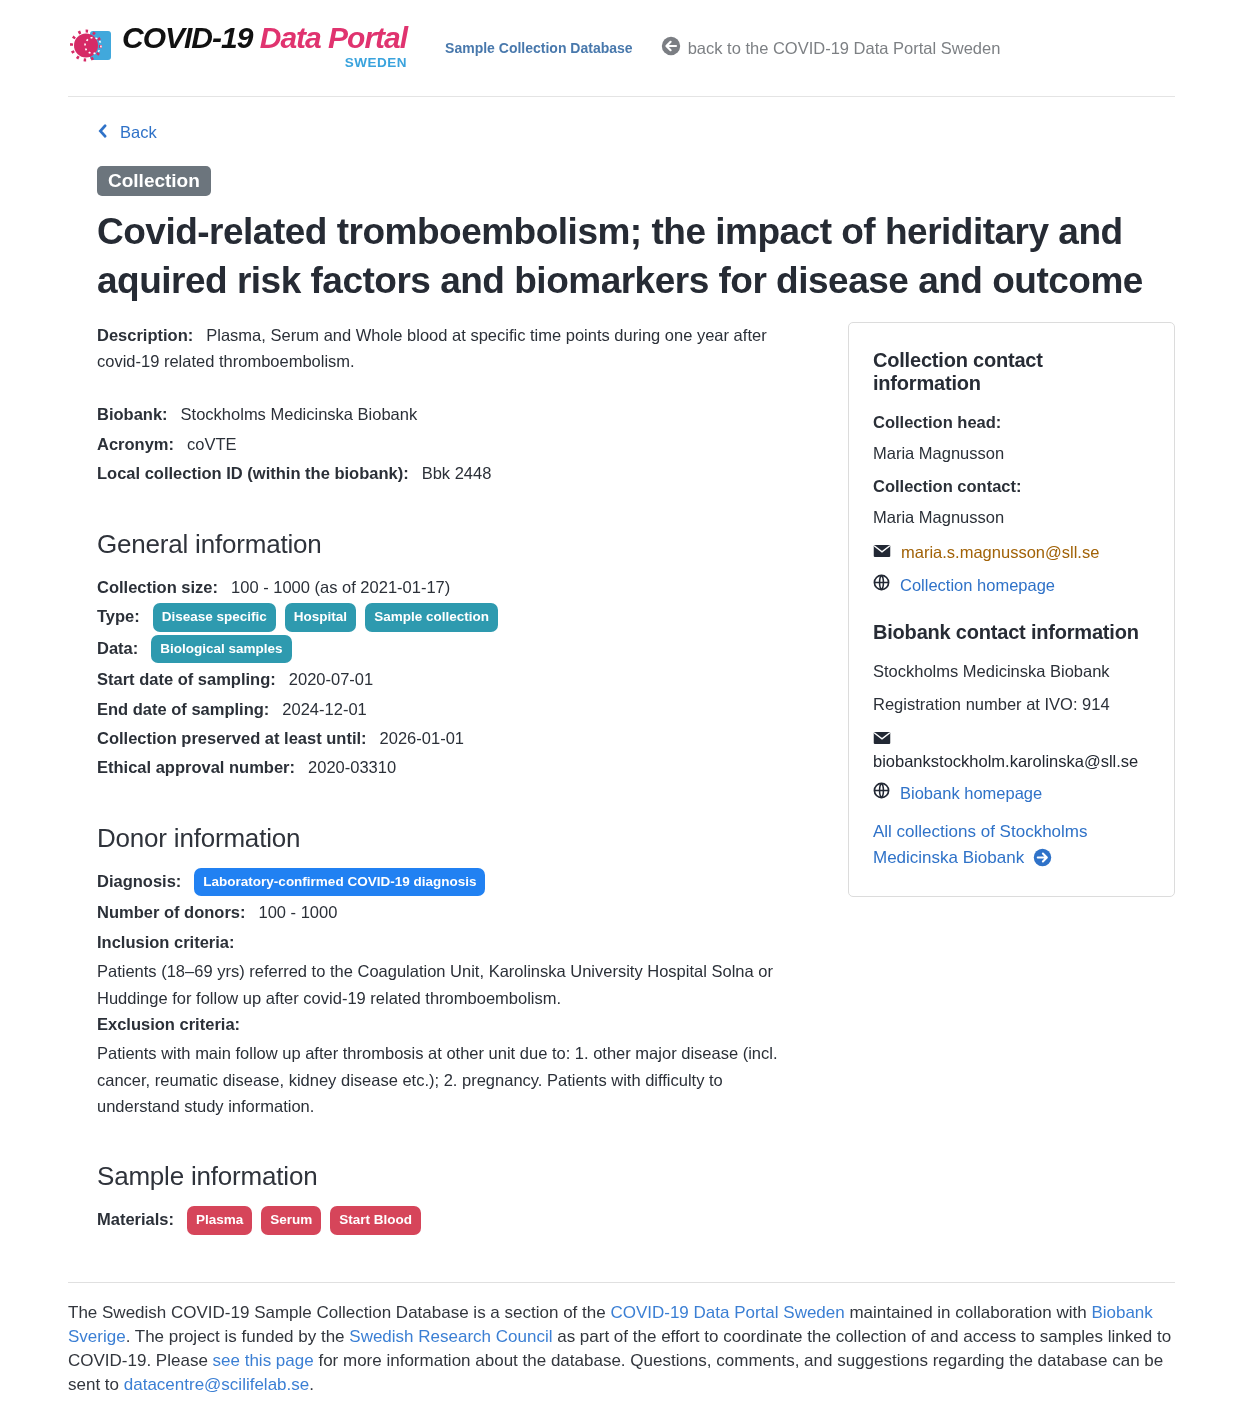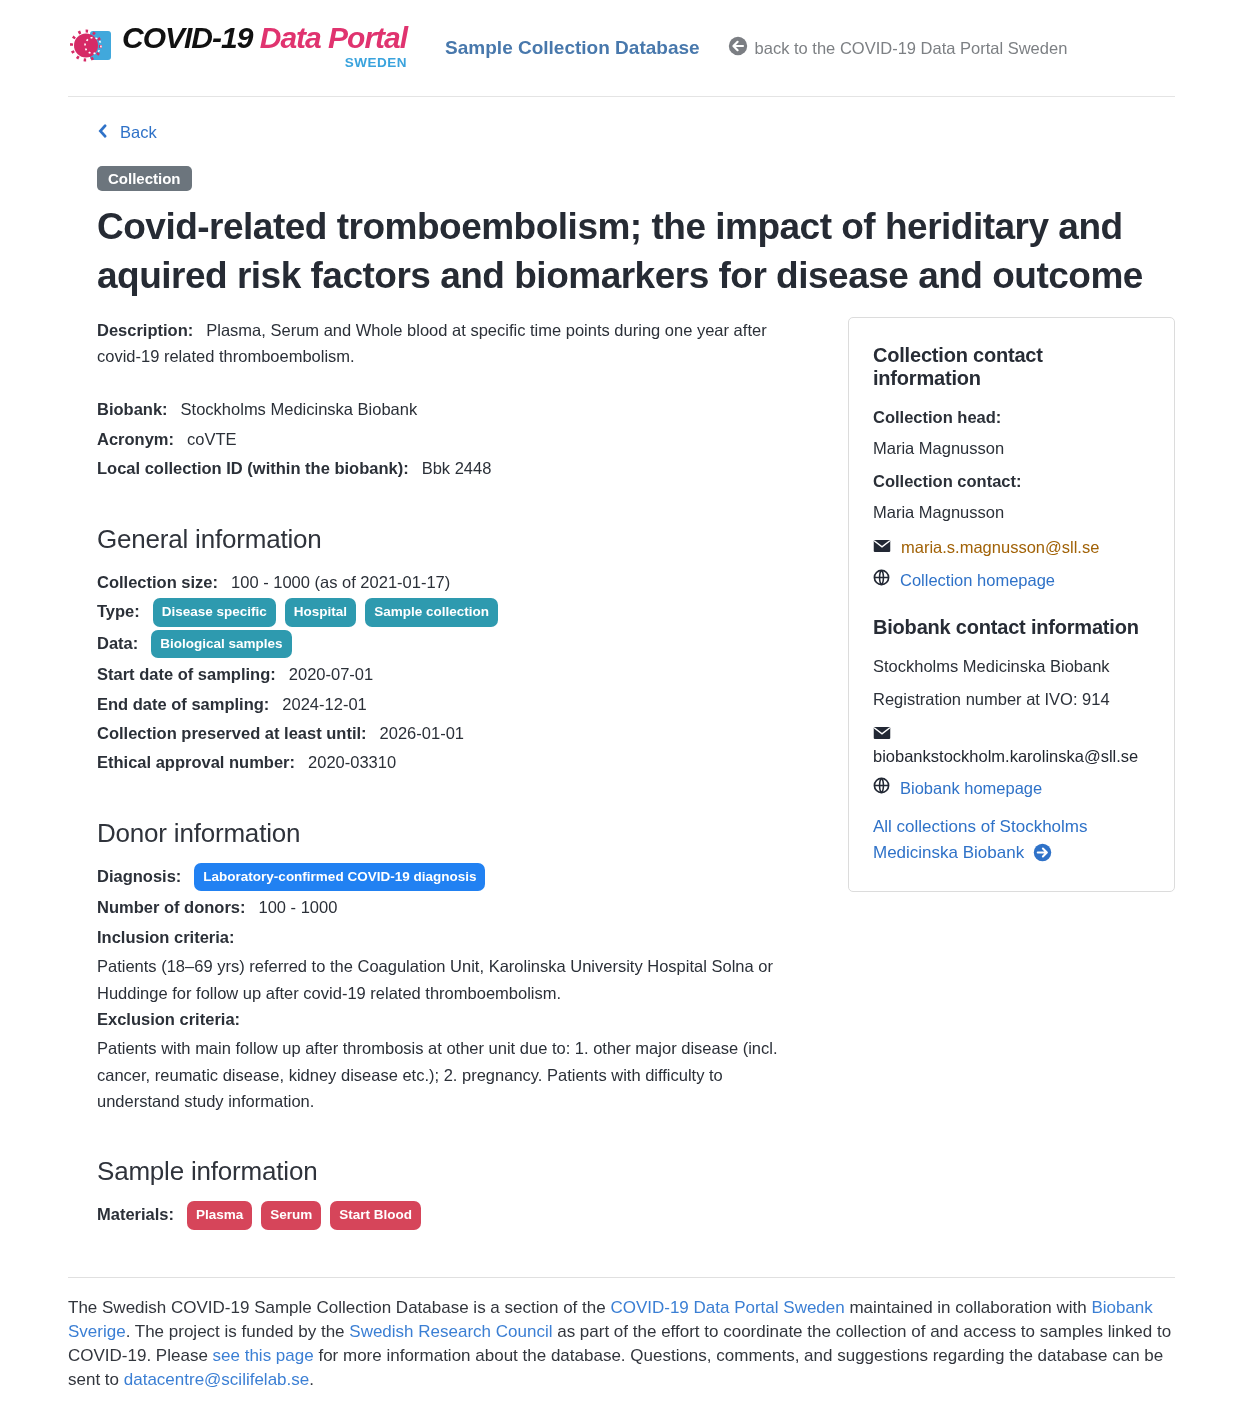--- a/index.html
+++ b/index.html
@@ -28,26 +28,26 @@
   .container{padding:0 68px;}
 
   
   .topbar{display:flex;align-items:center;height:97px;border-bottom:1px solid #e4e4e4;}
   .logo{display:flex;align-items:flex-start;gap:8px;}
   .logo-text{line-height:1;}
   .logo-line1{font-size:30px;font-style:italic;font-weight:800;letter-spacing:-1px;white-space:nowrap;}
   .logo-covid{color:#111;}
   .logo-dp{color:#e0336f;font-weight:700;}
   .logo-sweden{display:block;text-align:right;color:#3aa3dd;font-size:13.5px;font-weight:800;letter-spacing:.5px;margin-top:3px;}
-  .nav-title{margin-left:38px;font-size:19px;font-weight:700;color:var(--c-nav-blue);}
+  .nav-title{margin-left:38px;font-size:14px;font-weight:700;color:var(--c-nav-blue);}
   .nav-back{margin-left:28px;display:flex;align-items:center;gap:7px;color:var(--c-muted);font-size:16.5px;}
 
   
   .back-link{display:inline-flex;align-items:center;gap:12px;margin-top:26px;font-size:16.5px;}
-  .badge-collection{display:inline-block;margin-top:24px;background:var(--c-gray-badge);color:#fff;font-weight:700;font-size:15px;padding:4px 11px;border-radius:5px;}
+  .badge-collection{display:inline-block;margin-top:24px;background:var(--c-gray-badge);color:#fff;font-weight:700;font-size:19px;padding:4px 11px;border-radius:5px;}
   h1.title{margin-top:12px;font-size:37px;line-height:1.32;font-weight:700;letter-spacing:-0.5px;color:#262b34;max-width:1100px;}
   .content{display:flex;margin-top:16px;}
   .main-col{width:700px;padding-right:10px;}
   .side-col{margin-left:auto;width:327px;}
 
   .row{line-height:1.6;margin-bottom:3px;}
   .lbl{font-weight:700;margin-right:13px;}
   .desc{line-height:1.6;margin-bottom:27px;max-width:680px;}
   h2.sect{font-size:26px;font-weight:500;color:#2f333b;margin-top:42px;margin-bottom:14px;letter-spacing:-0.2px;}
   .crit{line-height:1.6;max-width:690px;}

